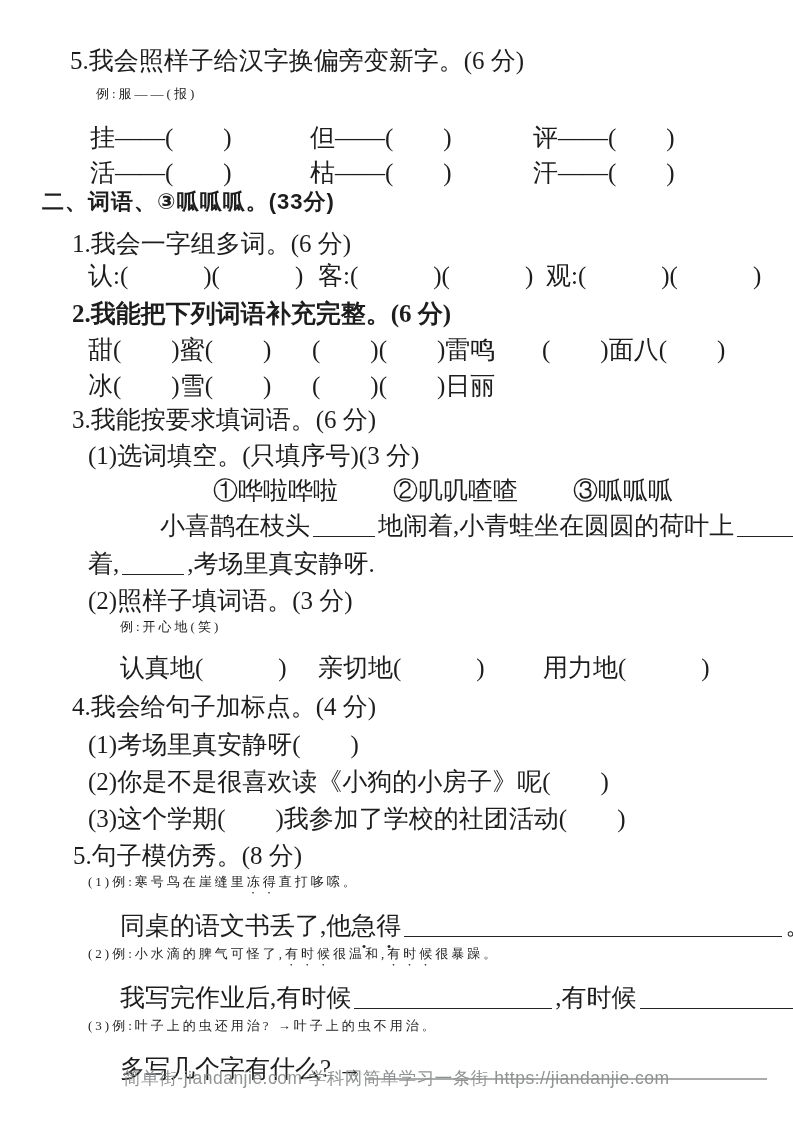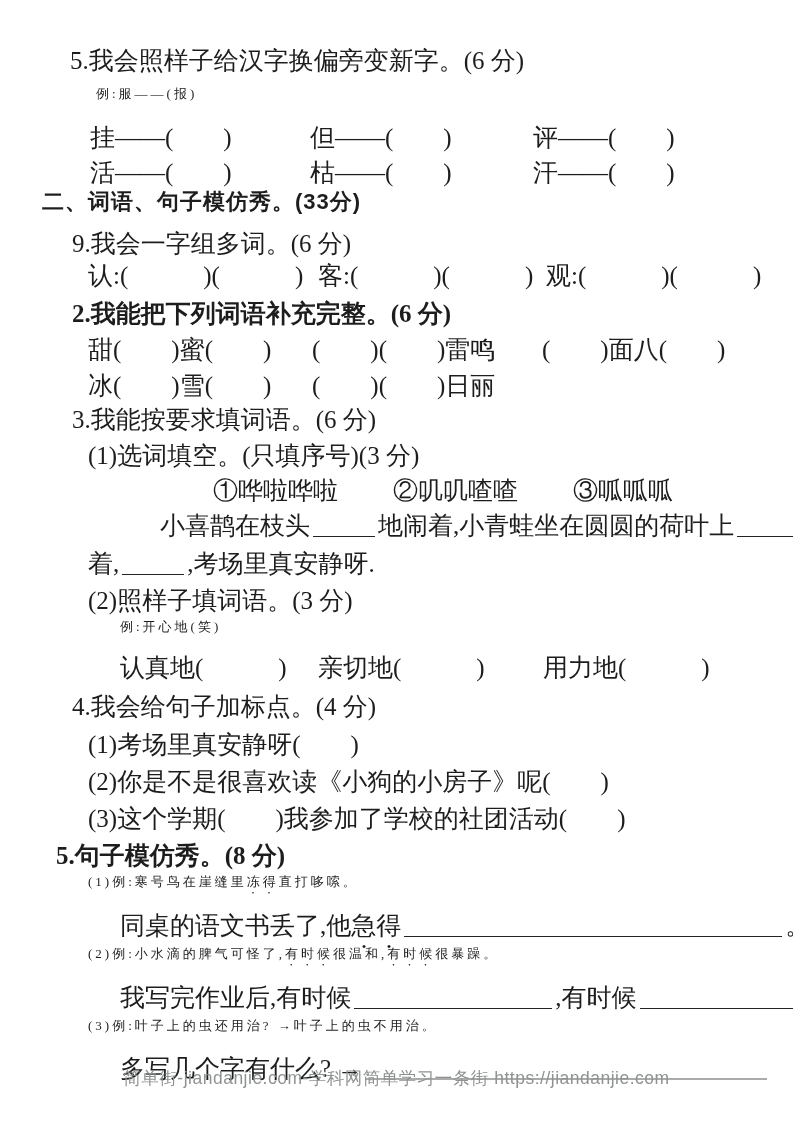--- a/index.html
+++ b/index.html
@@ -64,23 +64,23 @@
 
   <div class="line" style="left:70px;top:45px;">5.我会照样子给汉字换偏旁变新字。(6 分)</div>
   <div class="line kai" style="left:96px;top:86px;">例:服——(报)</div>
   <div class="line" style="left:90px;top:122px;">挂——(　　)</div>
   <div class="line" style="left:310px;top:122px;">但——(　　)</div>
   <div class="line" style="left:533px;top:122px;">评——(　　)</div>
   <div class="line" style="left:90px;top:157px;">活——(　　)</div>
   <div class="line" style="left:310px;top:157px;">枯——(　　)</div>
   <div class="line" style="left:533px;top:157px;">汗——(　　)</div>
 
-  <div class="line heading" style="left:42px;top:188px;">二、词语、句子模仿秀。(33分)</div>
+  <div class="line heading" style="left:42px;top:188px;">二、词语、③呱呱呱。(33分)</div>
 
-  <div class="line" style="left:72px;top:228px;">9.我会一字组多词。(6 分)</div>
+  <div class="line" style="left:72px;top:228px;">1.我会一字组多词。(6 分)</div>
   <div class="line" style="left:88px;top:260px;">认:(　　　)(　　　)</div>
   <div class="line" style="left:318px;top:260px;">客:(　　　)(　　　)</div>
   <div class="line" style="left:546px;top:260px;">观:(　　　)(　　　)</div>
 
   <div class="line" style="left:72px;top:298px;font-weight:bold;">2.我能把下列词语补充完整。(6 分)</div>
   <div class="line" style="left:88px;top:334px;">甜(　　)蜜(　　)</div>
   <div class="line" style="left:312px;top:334px;">(　　)(　　)雷鸣</div>
   <div class="line" style="left:542px;top:334px;">(　　)面八(　　)</div>
   <div class="line" style="left:88px;top:370px;">冰(　　)雪(　　)</div>
   <div class="line" style="left:312px;top:370px;">(　　)(　　)日丽</div>
@@ -96,21 +96,21 @@
   <div class="line kai" style="left:120px;top:619px;">例:开心地(笑)</div>
   <div class="line" style="left:120px;top:652px;">认真地(　　　)</div>
   <div class="line" style="left:318px;top:652px;">亲切地(　　　)</div>
   <div class="line" style="left:543px;top:652px;">用力地(　　　)</div>
 
   <div class="line" style="left:72px;top:691px;">4.我会给句子加标点。(4 分)</div>
   <div class="line" style="left:88px;top:729px;">(1)考场里真安静呀(　　)</div>
   <div class="line" style="left:88px;top:766px;">(2)你是不是很喜欢读《小狗的小房子》呢(　　)</div>
   <div class="line" style="left:88px;top:803px;">(3)这个学期(　　)我参加了学校的社团活动(　　)</div>
 
-  <div class="line" style="left:56px;top:840px;font-weight:bold;">5.句子模仿秀。(8 分)</div>
+  <div class="line" style="left:73px;top:840px;">5.句子模仿秀。(8 分)</div>
   <div class="line kai" style="left:88px;top:874px;"><span>(1)例:寒号鸟在崖缝里</span><span class="emph">冻得</span><span>直打哆嗦。</span></div>
   <div class="line" style="left:120px;top:910px;"><span>同桌的语文书丢了,他</span><span class="emph">急得</span><span class="blank b-xl"></span><span>。</span></div>
   <div class="line kai" style="left:88px;top:946px;"><span>(2)例:小水滴的脾气可怪了,</span><span class="emph">有时候</span><span>很温和,</span><span class="emph">有时候</span><span>很暴躁。</span></div>
   <div class="line" style="left:120px;top:982px;"><span>我写完作业后,有时候</span><span class="blank b-lg"></span><span>,有时候</span><span class="blank b-md"></span><span>。</span></div>
   <div class="line kai" style="left:88px;top:1018px;">(3)例:叶子上的虫还用治? →叶子上的虫不用治。</div>
   <div class="line" style="left:120px;top:1053px;"><span>多写几个字有什么? →</span><span class="blank b-gray"></span></div>
 
   <div class="footer">简单街-jiandanjie.com-学科网简单学习一条街 https://jiandanjie.com</div>
 
 </div>

